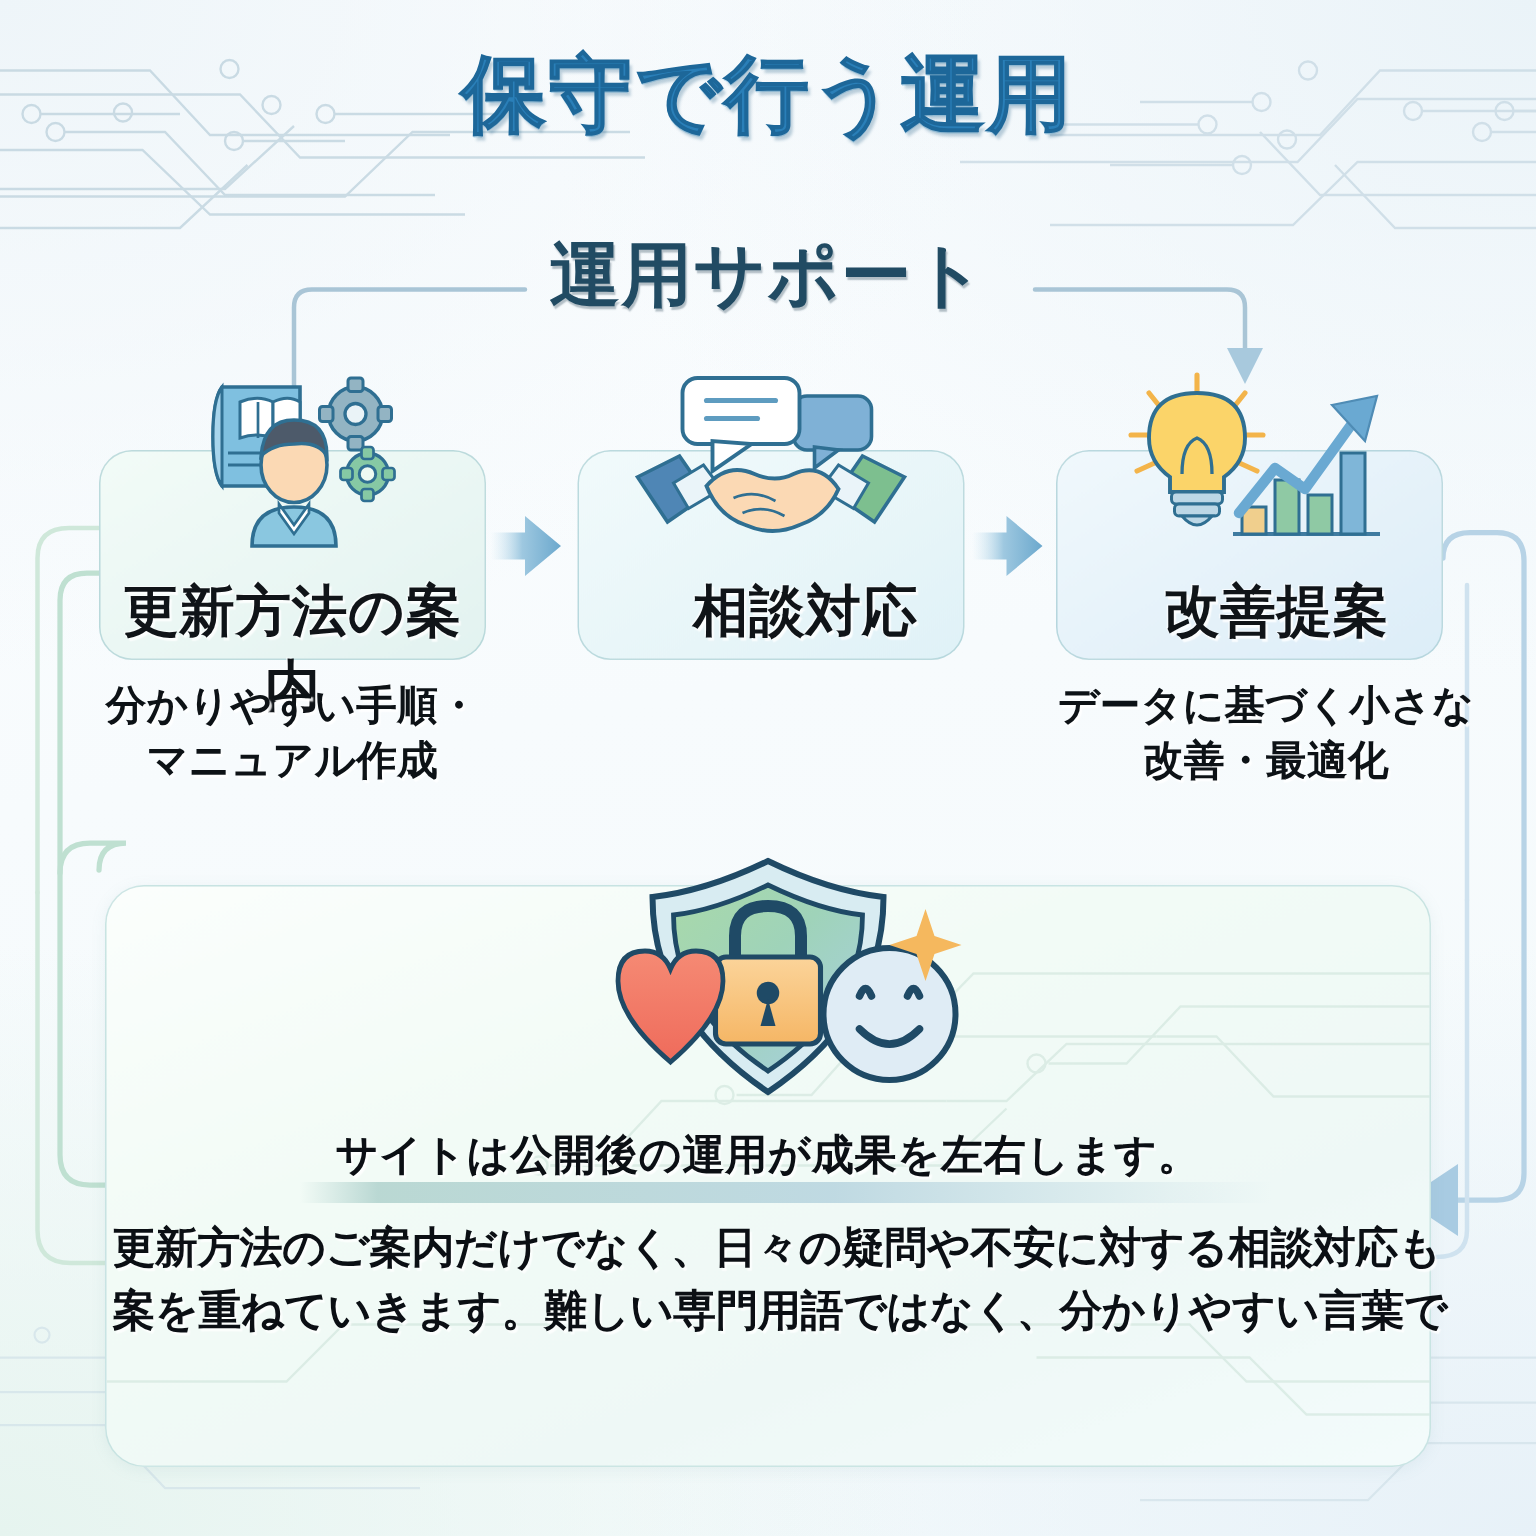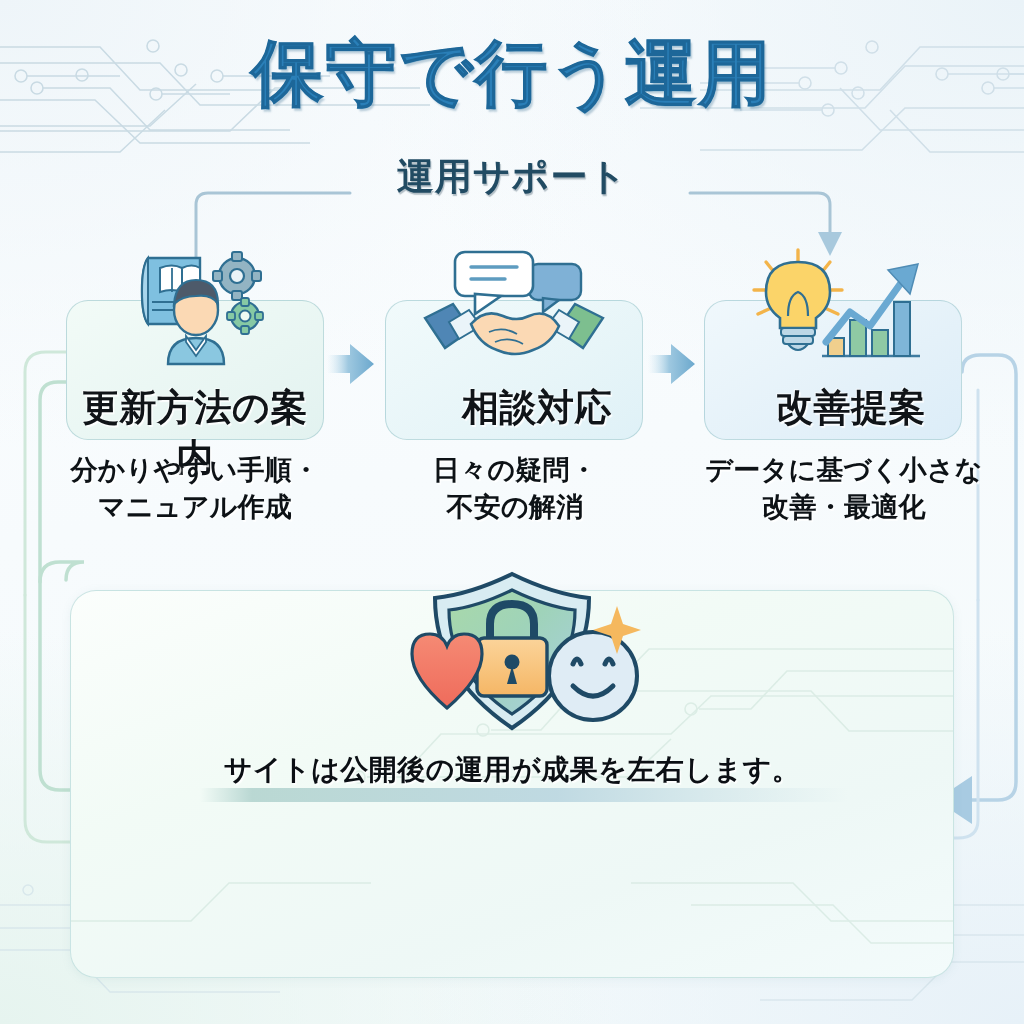--- a/index.html
+++ b/index.html
@@ -15,28 +15,28 @@
       radial-gradient(120% 80% at 100% 0%, #eaf3f8 0%, rgba(234,243,248,0) 55%),
       radial-gradient(110% 70% at 0% 100%, #e6f4ef 0%, rgba(230,244,239,0) 55%),
       radial-gradient(110% 70% at 100% 100%,#e7f1f8 0%, rgba(231,241,248,0) 55%),
       linear-gradient(170deg,#fdfeff 0%,#f7fbfd 45%,#f4fafb 100%);
   }
   .bg-svg{position:absolute;inset:0;width:1024px;height:1024px;pointer-events:none;}
 
   
   .title{
     position:absolute;left:0;right:0;top:26px;text-align:center;
-    font-size:72px;font-weight:bold;letter-spacing:2px;
+    font-size:56px;font-weight:bold;letter-spacing:2px;
     color:#2a7fb8;
     text-shadow:2px 3px 2px rgba(30,90,130,.28), 0 1px 0 #bcdcef;
     -webkit-text-stroke:1px #1d6799;
   }
   .subtitle{
     position:absolute;left:0;right:0;top:152px;text-align:center;
-    font-size:37px;font-weight:bold;letter-spacing:1px;
+    font-size:47px;font-weight:bold;letter-spacing:1px;
     color:#214b63;
     text-shadow:1px 2px 1px rgba(20,50,70,.30);
   }
 
   
   .cards{position:absolute;left:0;top:300px;width:1024px;height:150px;}
   .card{
     position:absolute;top:0;height:140px;border-radius:22px;
     border:1.5px solid rgba(150,195,200,.55);
     box-sizing:border-box;
@@ -303,22 +303,20 @@
       </g>
     </svg>
   </div>
 
   <div class="card-title ct0">更新方法の案内</div>
   <div class="card-title ct1">相談対応</div>
   <div class="card-title ct2">改善提案</div>
 
   <div class="card-cap cc0">分かりやすい手順・
 マニュアル作成</div>
-  <div class="card-cap cc1">日々の疑問・
-不安の解消</div>
   <div class="card-cap cc2">データに基づく小さな
 改善・最適化</div>
 
   <div class="panel">
     <svg class="panel-circuit" viewBox="0 0 884 388">
       <g stroke="#cbe2d8" stroke-width="1.6" fill="none">
         <path d="M296 186 L330 186 L370 143 L560 143"></path>
         <circle cx="288" cy="186" r="6"></circle>
         <path d="M420 139 L470 139 L505 100 L700 100"></path>
         <circle cx="412" cy="139" r="6"></circle>
@@ -372,15 +370,17 @@
       <path d="M206 118 Q226 138 246 118" fill="none" stroke="#1f4a66" stroke-width="5" stroke-linecap="round"></path>
 
       <path d="M250 38 L256 56 L274 62 L256 68 L250 86 L244 68 L226 62 L244 56 Z" fill="#f5b85e"></path>
     </svg>
   </div>
 
   <div class="hl-band"></div>
   <div class="headline">サイトは公開後の運用が成果を左右します。</div>
 
   <div class="body-text">
+    <div>更新方法のご案内だけでなく、日々の疑問や不安に対する相談対応も</div>
+    <div>案を重ねていきます。難しい専門用語ではなく、分かりやすい言葉で</div>
   </div>
 
 </div>
 
 </body></html>

